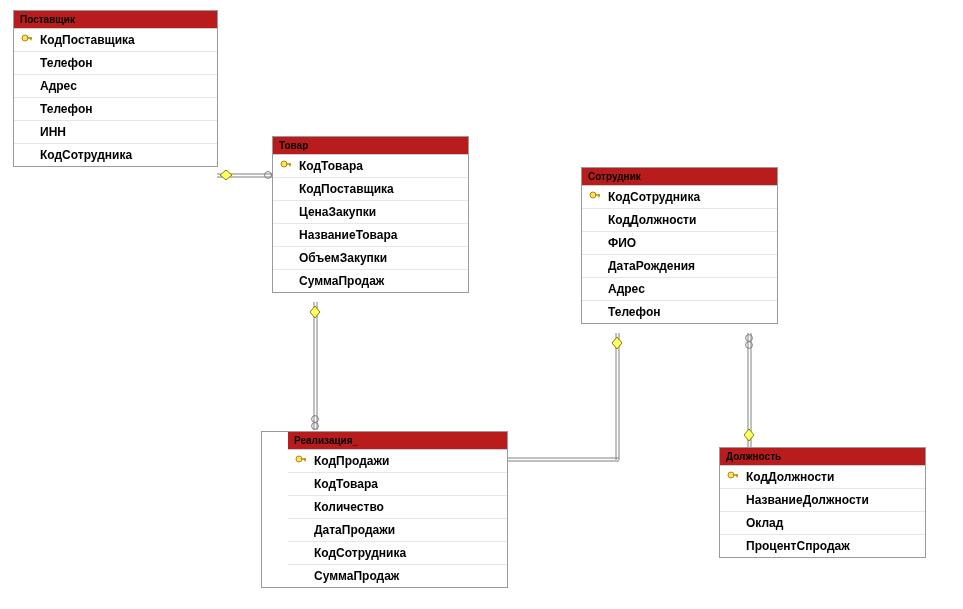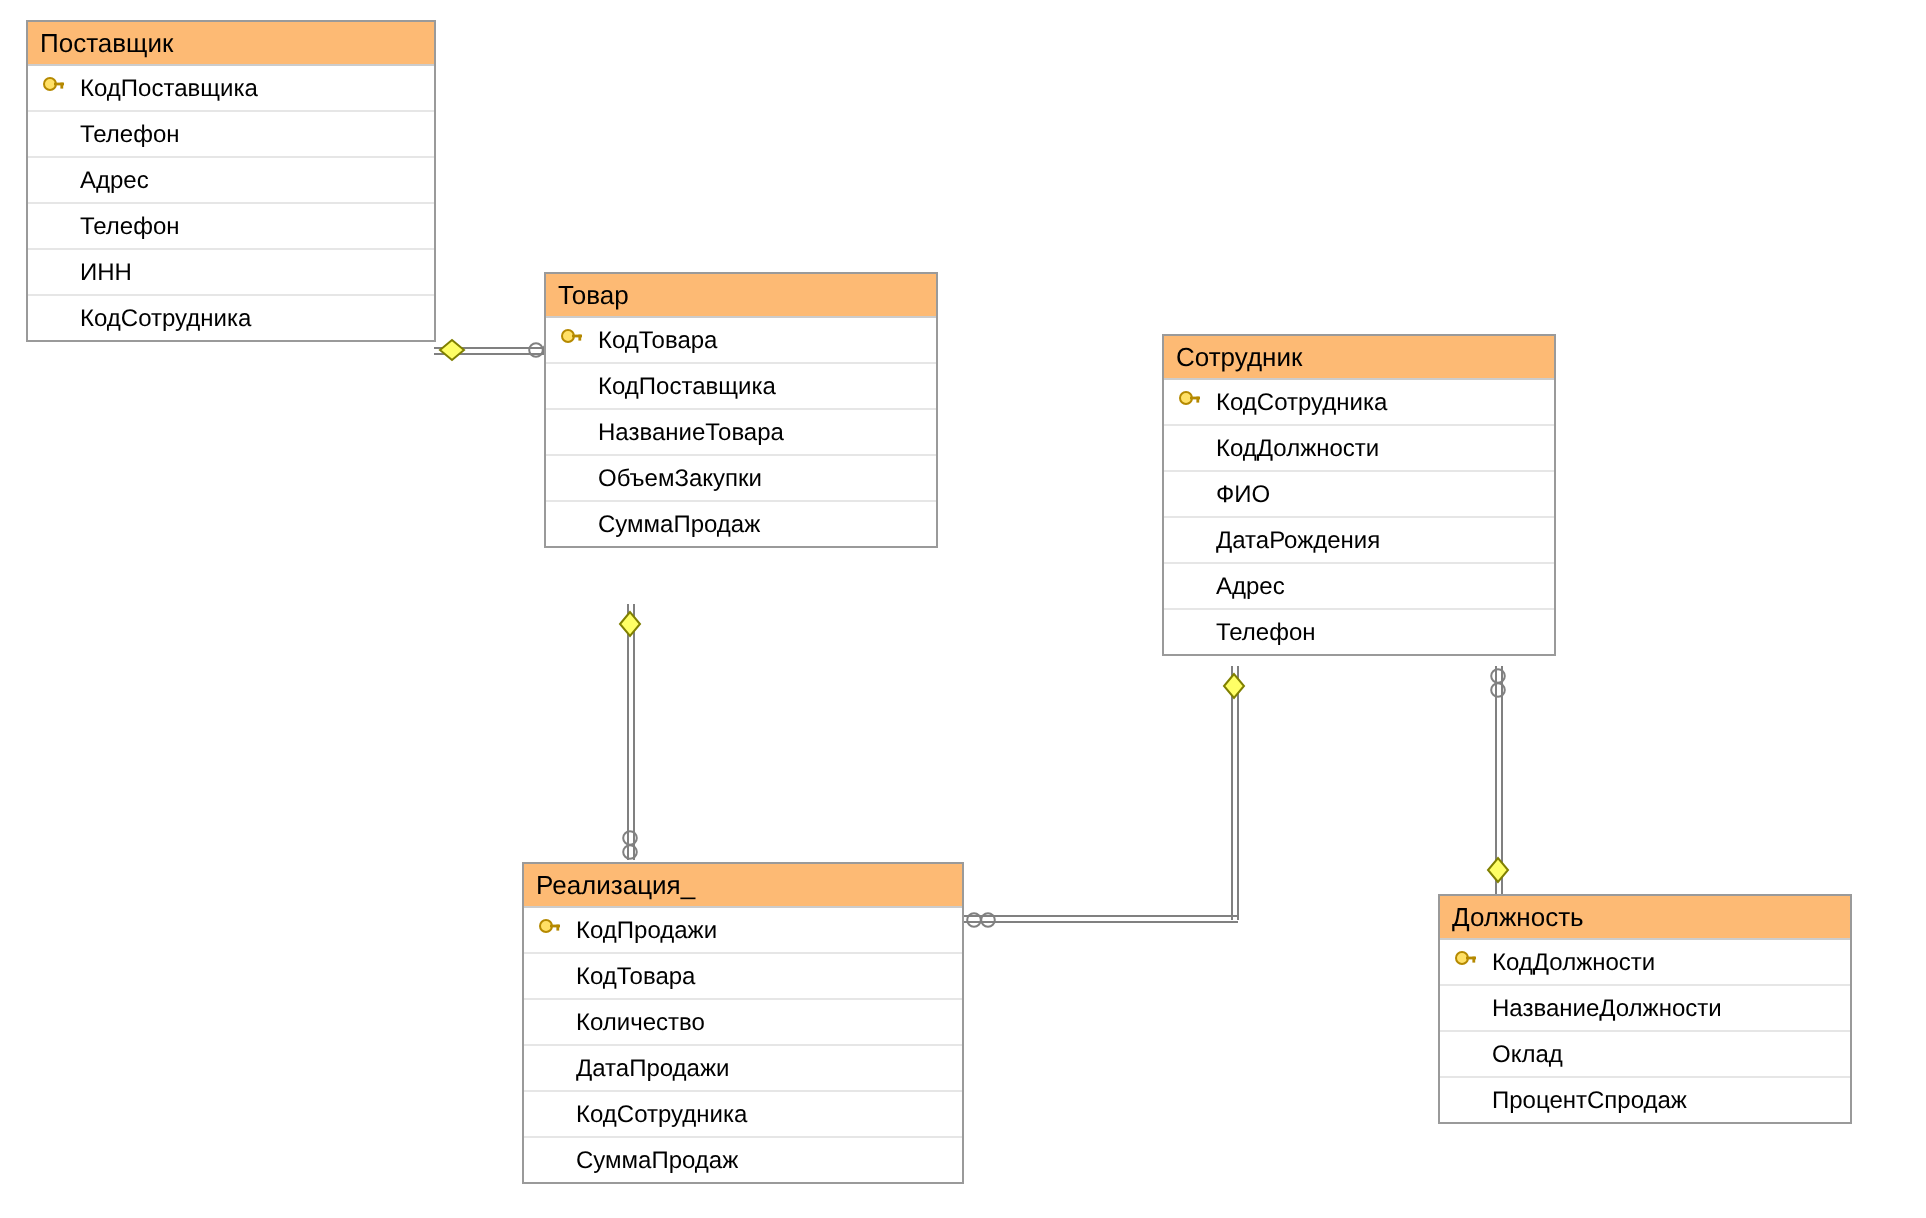--- a/index.html
+++ b/index.html
@@ -19,25 +19,25 @@
     width: 963px;
     height: 609px;
   }
   .table-box {
     position: absolute;
     background: #fff;
     border: 1px solid #9a9a9a;
     box-shadow: 0 0 0 0 rgba(0,0,0,0);
   }
   .table-title {
-    font-weight: normal;
+    font-weight: bold;
     padding: 3px 6px 3px 6px;
     border-bottom: 1px solid #ccc;
-    background: #fdba74;
-    font-size: 13px;
+    background: #b91c1c;
+    font-size: 10px;
   }
   .field-row {
     display: flex;
     align-items: center;
     height: 22px;
     border-bottom: 1px solid #e6e6e6;
     padding: 0 8px 0 4px;
   }
   .field-row:last-child {
     border-bottom: none;
@@ -48,20 +48,21 @@
     align-items: center;
     justify-content: center;
     flex-shrink: 0;
   }
   .key-icon svg {
     display: block;
   }
   .field-name {
     padding-left: 4px;
     white-space: nowrap;
+    font-weight: bold;
   }
   svg.connectors {
     position: absolute;
     top: 0;
     left: 0;
     width: 963px;
     height: 609px;
     pointer-events: none;
   }
 </style>
@@ -181,20 +182,24 @@
           </span>
         </span>
       <span class="field-name">КодТовара</span>
     </div>
     <div class="field-row">
         <span class="key-col"></span>
         <span class="field-name">КодПоставщика</span>
       </div>
     <div class="field-row">
         <span class="key-col"></span>
+        <span class="field-name">ЦенаЗакупки</span>
+      </div>
+    <div class="field-row">
+        <span class="key-col"></span>
         <span class="field-name">НазваниеТовара</span>
       </div>
     <div class="field-row">
         <span class="key-col"></span>
         <span class="field-name">ОбъемЗакупки</span>
       </div>
     <div class="field-row">
         <span class="key-col"></span>
         <span class="field-name">СуммаПродаж</span>
       </div>
@@ -229,21 +234,21 @@
     <div class="field-row">
         <span class="key-col"></span>
         <span class="field-name">Адрес</span>
       </div>
     <div class="field-row">
         <span class="key-col"></span>
         <span class="field-name">Телефон</span>
       </div>
   </div>
 
-  <div class="table-box" style="left:261px; top:431px; width:219px;">
+  <div class="table-box" style="left:261px; top:431px; width:219px;padding-left:26px;">
     <div class="table-title">Реализация_</div>
     <div class="field-row">
       <span class="key-col">
           <span class="key-icon">
             <svg width="12" height="12" viewBox="0 0 12 12">
               <circle cx="4" cy="4" r="3" fill="#ffe066" stroke="#b58900"></circle>
               <rect x="6" y="3.3" width="5" height="1.4" fill="#b58900"></rect>
               <rect x="9.2" y="3.3" width="1.4" height="3" fill="#b58900"></rect>
             </svg>
           </span>

